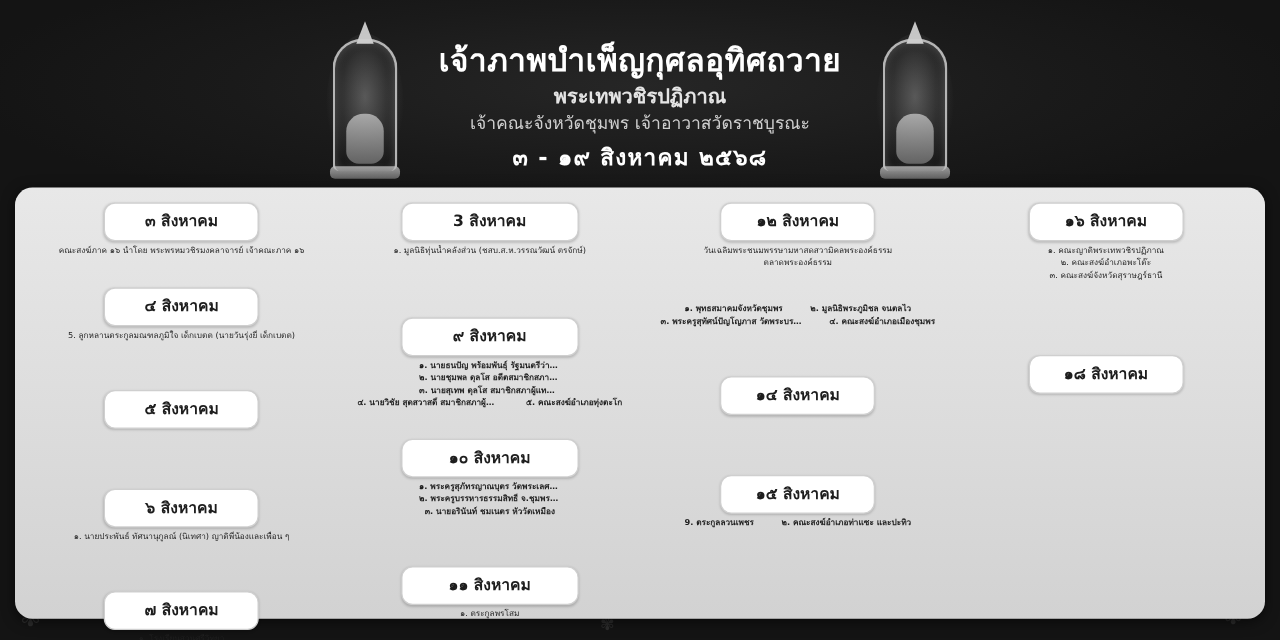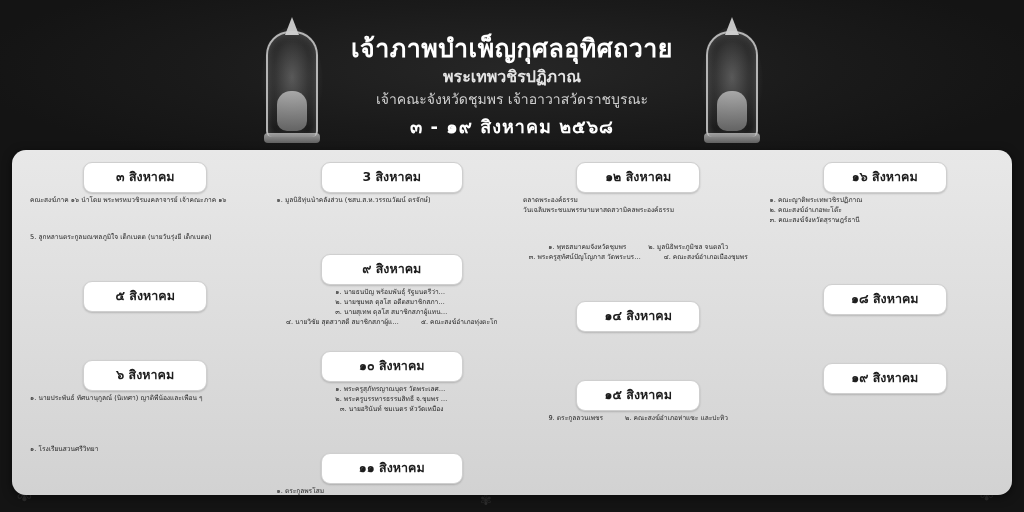--- a/index.html
+++ b/index.html
@@ -83,27 +83,28 @@
     text-align:center;
     padding:4px 0 5px 0;
     box-shadow:0 1px 2px rgba(0,0,0,.18);
   }
   .w-sm{width:122px;}
   .w-md{width:140px;}
   .entries{
     color:#1f1f1f;
     font-size:6.6px;
     line-height:1.5;
-    text-align:left;
+    text-align:center;
     padding:3px 2px 0 2px;
   }
   .entries .line{white-space:nowrap;overflow:hidden;text-overflow:ellipsis;}
   .entries.two-col{
     display:flex;flex-wrap:wrap;justify-content:center;gap:0 22px;
     text-align:left;
+    font-weight:bold;
   }
   .entries.two-col .line{flex:0 0 auto;max-width:49%;}
   .spacer-20{height:20px;}
   .spacer-34{height:34px;}
   .spacer-44{height:44px;}
 </style>
 </head>
 <body>
 
 <div class="flower" style="left:20px;top:14px;font-size:26px;">✾</div>
@@ -147,37 +148,39 @@
 
     <div class="col">
       <div class="daybox">
         <div class="daypill w-sm">๓ สิงหาคม</div>
         <div class="entries">
           <div class="line">คณะสงฆ์ภาค ๑๖ นำโดย พระพรหมวชิรมงคลาจารย์ เจ้าคณะภาค ๑๖</div>
         </div>
       </div>
       <div class="spacer-20"></div>
       <div class="daybox">
+        <div class="daypill w-sm">๔ สิงหาคม</div>
         <div class="entries">
           <div class="line">5. ลูกหลานตระกูลมณฑลภูมิใจ เด็กเบตต (นายวันรุ่งยี่ เด็กเบตต)</div>
         </div>
       </div>
       <div class="spacer-34"></div>
       <div class="daybox">
         <div class="daypill w-sm">๕ สิงหาคม</div>
       </div>
       <div class="spacer-44"></div>
       <div class="daybox">
         <div class="daypill w-sm">๖ สิงหาคม</div>
         <div class="entries">
           <div class="line">๑. นายประพันธ์ ทัศนานุกูลณ์ (นิเทศา) ญาติพี่น้องและเพื่อน ๆ</div>
         </div>
       </div>
       <div class="spacer-34"></div>
       <div class="daybox">
+        <div class="daypill w-sm">๗ สิงหาคม</div>
         <div class="entries">
           <div class="line">๑. โรงเรียนสวนศรีวิทยา</div>
         </div>
       </div>
     </div>
 
     <div class="col">
       <div class="daybox">
         <div class="daypill w-md">3 สิงหาคม</div>
         <div class="entries">
@@ -210,22 +213,22 @@
         <div class="entries">
           <div class="line">๑. ตระกูลพรโสม</div>
         </div>
       </div>
     </div>
 
     <div class="col">
       <div class="daybox">
         <div class="daypill w-sm">๑๒ สิงหาคม</div>
         <div class="entries">
+          <div class="line">วันเฉลิมพระชนมพรรษามหาสดสวามิคลพระองค์ธรรม</div>
           <div class="line">ตลาดพระองค์ธรรม</div>
-          <div class="line">วันเฉลิมพระชนมพรรษามหาสดสวามิคลพระองค์ธรรม</div>
         </div>
       </div>
       <div class="spacer-20"></div>
       <div class="daybox">
         <div class="entries two-col">
           <div class="line">๑. พุทธสมาคมจังหวัดชุมพร</div>
           <div class="line">๒. มูลนิธิพระภูมิชล จนตลไว</div>
           <div class="line">๓. พระครูสุทัศน์ปัญโญภาส วัดพระบรมธาตุศรี</div>
           <div class="line">๔. คณะสงฆ์อำเภอเมืองชุมพร</div>
         </div>
@@ -252,19 +255,16 @@
           <div class="line">๒. คณะสงฆ์อำเภอพะโต๊ะ</div>
           <div class="line">๓. คณะสงฆ์จังหวัดสุราษฎร์ธานี</div>
         </div>
       </div>
       <div class="spacer-20"></div>
       <div class="spacer-34"></div>
       <div class="daybox">
         <div class="daypill w-sm">๑๘ สิงหาคม</div>
       </div>
       <div class="spacer-44"></div>
-      <div class="daybox">
-        <div class="daypill w-sm">๑๙ สิงหาคม</div>
-      </div>
     </div>
 
   </div>
 </div>
 
 </body></html>

